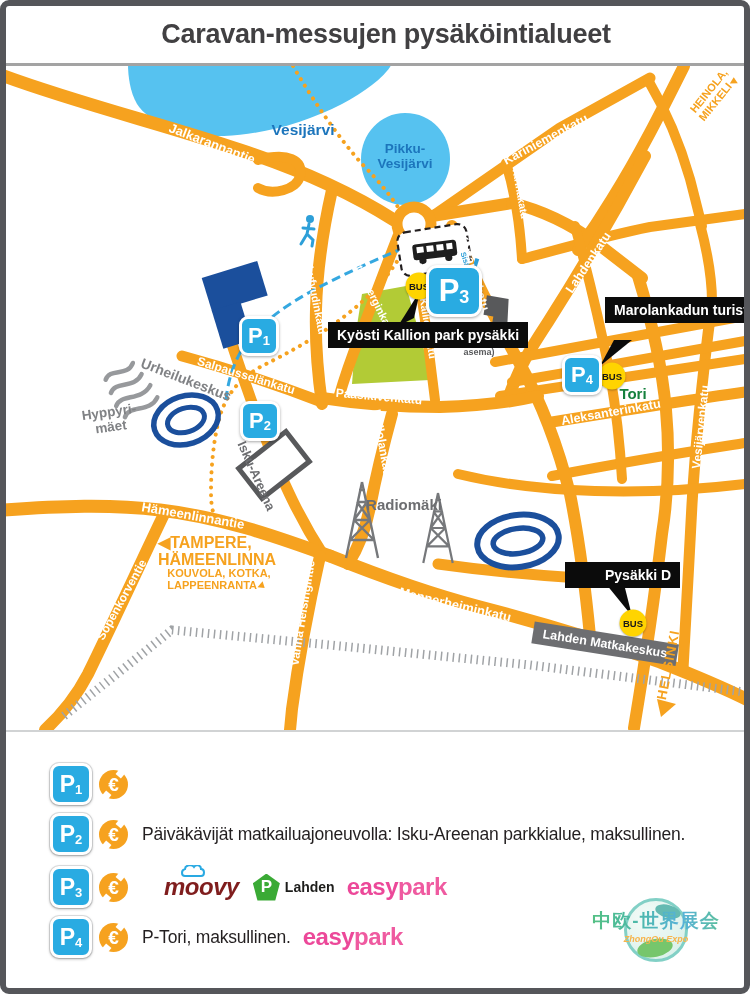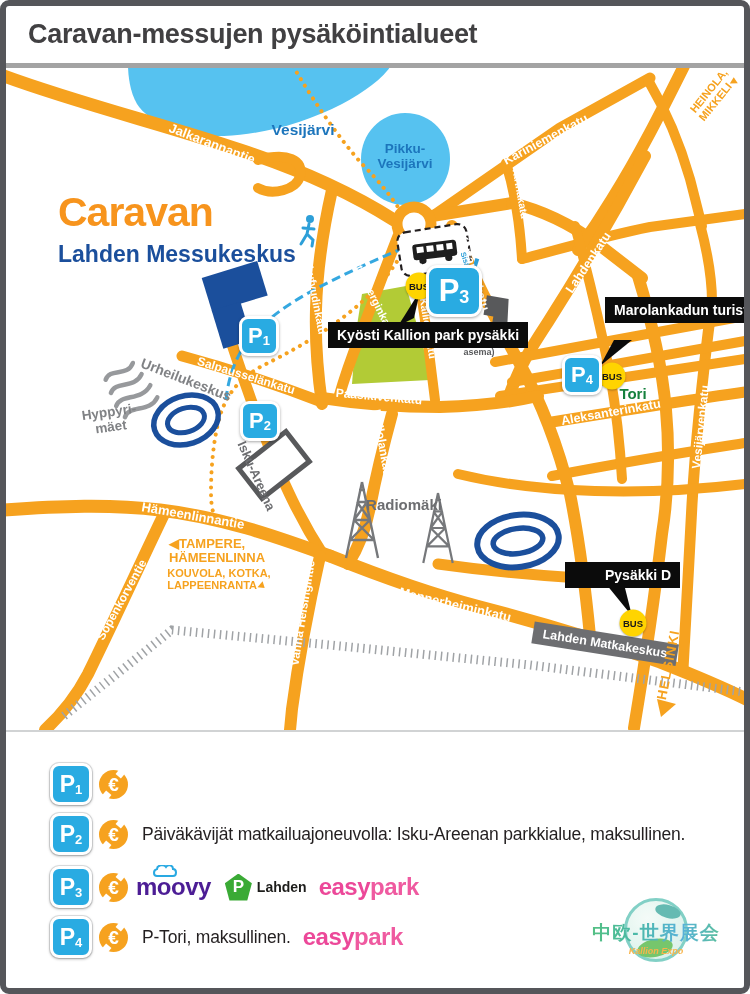--- a/index.html
+++ b/index.html
@@ -2,21 +2,21 @@
 <html><head>
 <meta charset="utf-8">
 <style>
   html,body{margin:0;padding:0;background:#fff;}
   .page{position:relative;width:750px;height:994px;background:#fff;overflow:hidden;
         font-family:"Liberation Sans",sans-serif;}
   .border-overlay{position:absolute;inset:0;border:6px solid #55565A;border-radius:9px;
         z-index:50;pointer-events:none;}
   
   .header{position:absolute;left:6px;top:6px;width:738px;height:57px;background:#fff;
-        border-bottom:5px solid #a3a3a3;display:flex;align-items:center;z-index:10;}
+        border-bottom:3px solid #a3a3a3;display:flex;align-items:center;z-index:10;justify-content:center;}
   .title{margin:0 0 0 22px;font-size:27px;font-weight:bold;color:#414042;letter-spacing:-0.3px;}
   
   .map{position:absolute;left:0;top:64px;width:750px;height:666px;background:#fff;}
   .map svg.base{position:absolute;left:0;top:0;z-index:1;}
   .lbl{position:absolute;white-space:nowrap;font-weight:bold;z-index:4;pointer-events:none;
         color:#fff;line-height:1.08;}
   .lbl .ln{display:block;}
   .blk{text-align:center;}
   .brand{position:absolute;left:58px;top:128px;z-index:4;line-height:1;}
   .brand-caravan{font-size:41px;font-weight:bold;color:#F7941D;letter-spacing:-1px;}
@@ -53,42 +53,42 @@
         display:flex;align-items:center;justify-content:center;color:#fff;font-weight:bold;flex:none;}
   .pbadge-l .bp{font-size:23px;}
   .pbadge-l .bsub{font-size:13px;margin-top:10px;}
   .euro{position:relative;width:29px;height:29px;border-radius:50%;background:#F6A21F;
         margin-left:7px;flex:none;display:flex;align-items:center;justify-content:center;}
   .euro .sym{color:#fff;font-size:19px;font-weight:bold;line-height:1;}
   .euro::before,.euro::after{content:"";position:absolute;width:7px;height:7px;background:#fff;}
   .euro::before{top:0;right:4px;transform:rotate(40deg);}
   .euro::after{bottom:0;left:4px;transform:rotate(40deg);}
   .ltext{margin-left:14px;font-size:17.5px;color:#231F20;letter-spacing:-0.2px;white-space:nowrap;}
-  .moovy{position:relative;margin-left:8px;font-size:24px;font-weight:bold;color:#4c1d95;
-        letter-spacing:-0.5px;}
+  .moovy{position:relative;margin-left:36px;font-size:24px;font-weight:bold;color:#7f1d1d;
+        letter-spacing:-0.5px;font-style:italic;}
   .moovy svg{position:absolute;left:16px;top:-8px;}
   .pm{display:flex;align-items:center;margin-left:14px;}
   .pm-badge{width:27px;height:27px;background:#3AAA35;color:#fff;font-weight:bold;font-size:17px;
         display:flex;align-items:center;justify-content:center;
         clip-path:polygon(50% 0,100% 36%,83% 100%,17% 100%,0 36%);}
   .pm-text{margin-left:5px;font-size:14px;font-weight:bold;color:#1D1D1B;}
   .easypark{margin-left:12px;font-size:24px;font-weight:bold;letter-spacing:-0.5px;}
   .ep-easy{color:#ec4899;}
   .ep-park{color:#EF5AA0;}
   
   .watermark{position:absolute;right:10px;bottom:8px;width:156px;height:84px;z-index:7;
         text-align:center;opacity:.8;}
   .globe{position:absolute;left:50%;top:2px;transform:translateX(-50%);width:58px;height:58px;
         border-radius:50%;border:3px solid #64C5B8;
         background:radial-gradient(circle at 35% 30%,#F2FBF7,#CBEBE2);}
   .globe::after{content:"";position:absolute;left:10px;bottom:2px;width:36px;height:18px;
         background:#55B948;border-radius:50%;transform:rotate(-12deg);}
   .globe::before{content:"";position:absolute;right:4px;top:4px;width:26px;height:13px;
         background:#3FAAA0;border-radius:50%;transform:rotate(15deg);}
-  .wm-cn{position:relative;margin-top:24px;font-size:19px;font-weight:bold;color:#2AA97C;
+  .wm-cn{position:relative;margin-top:12px;font-size:19px;font-weight:bold;color:#2AA97C;
         letter-spacing:1px;
         background:linear-gradient(90deg,#2FB457,#1FA98C,#2E9FD0,#35B56A);
         -webkit-background-clip:text;background-clip:text;-webkit-text-fill-color:transparent;}
   .wm-en{position:relative;font-size:9px;font-weight:bold;font-style:italic;color:#F6A21F;}
 </style>
 </head>
 <body>
 
 <div class="page">
 
@@ -210,27 +210,20 @@
         <polygon points="-7,-2 7,-2 0,11" fill="#2D9FD8"></polygon>
       </g>
 
       <polygon points="657,635 676,640 661,653" fill="#F6A21F"></polygon>
 
       <polygon points="398,262 414,254 420,227" fill="#0B0B0B"></polygon>
       <polygon points="614,276 632,276 600,302" fill="#0B0B0B"></polygon>
       <polygon points="606,520 624,520 632,552" fill="#0B0B0B"></polygon>
     </svg>
 
-    <div class="brand">
-      <div class="brand-caravan">Caravan</div>
-      <div class="brand-sub">
-        <span class="ln">Lahden</span>
-        <span class="ln">Messukeskus</span>
-      </div>
-    </div>
 
     <div class="lbl" style="left:303px;top:66px;transform:translate(-50%,-50%);font-size:15.5px;color:#1C75BC;">
       <span>Vesijärvi</span></div>
     <div class="lbl blk" style="left:405px;top:93px;transform:translate(-50%,-50%);font-size:13.5px;color:#1C75BC;">
       <span class="ln">Pikku-</span>
       <span class="ln">Vesijärvi</span>
       </div>
 
     <div class="lbl" style="left:212px;top:80px;transform:translate(-50%,-50%) rotate(21deg);font-size:13px;">
       <span>Jalkarannantie</span></div>
@@ -285,21 +278,21 @@
       <span class="ln">(Vanha</span>
       <span class="ln">linja-auto-</span>
       <span class="ln">asema)</span>
       </div>
 
     <div class="lbl blk" style="left:714px;top:31px;transform:translate(-50%,-50%) rotate(-51deg);font-size:11px;color:#F6A21F;">
       <span class="ln">HEINOLA,</span>
       <span class="ln"><span>MIKKELI</span>
         <span class="tri tri-ne"></span></span>
       </div>
-    <div class="lbl" style="left:217px;top:487px;transform:translate(-50%,-50%);font-size:13px;color:#F6A21F;text-align:left;">
+    <div class="lbl" style="left:217px;top:487px;transform:translate(-50%,-50%);font-size:16px;color:#F6A21F;text-align:left;">
       <span class="ln">◀TAMPERE,</span>
       <span class="ln">HÄMEENLINNA</span>
       </div>
     <div class="lbl" style="left:219px;top:516px;transform:translate(-50%,-50%);font-size:11px;color:#F6A21F;text-align:left;">
       <span class="ln">KOUVOLA, KOTKA,</span>
       <span class="ln"><span>LAPPEENRANTA</span>
         <span class="tri tri-se"></span></span>
       </div>
     <div class="lbl" style="left:669px;top:601px;transform:translate(-50%,-50%) rotate(-79deg);font-size:13.5px;color:#F6A21F;letter-spacing:1px;">
       <span>HELSINKI</span></div>
@@ -402,18 +395,18 @@
         <span class="sym">€</span>
         </span>
       <span class="ltext">P-Tori, maksullinen.</span>
       <span class="easypark">
         <span class="ep-easy">easy</span><span class="ep-park">park</span></span>
     </div>
 
     <div class="watermark">
       <div class="globe"></div>
       <div class="wm-cn">中欧-世界展会</div>
-      <div class="wm-en">Kallion Expo</div>
+      <div class="wm-en">ZhongOu Expo</div>
     </div>
   </div>
 
   <div class="border-overlay"></div>
 </div>
 
 </body></html>

